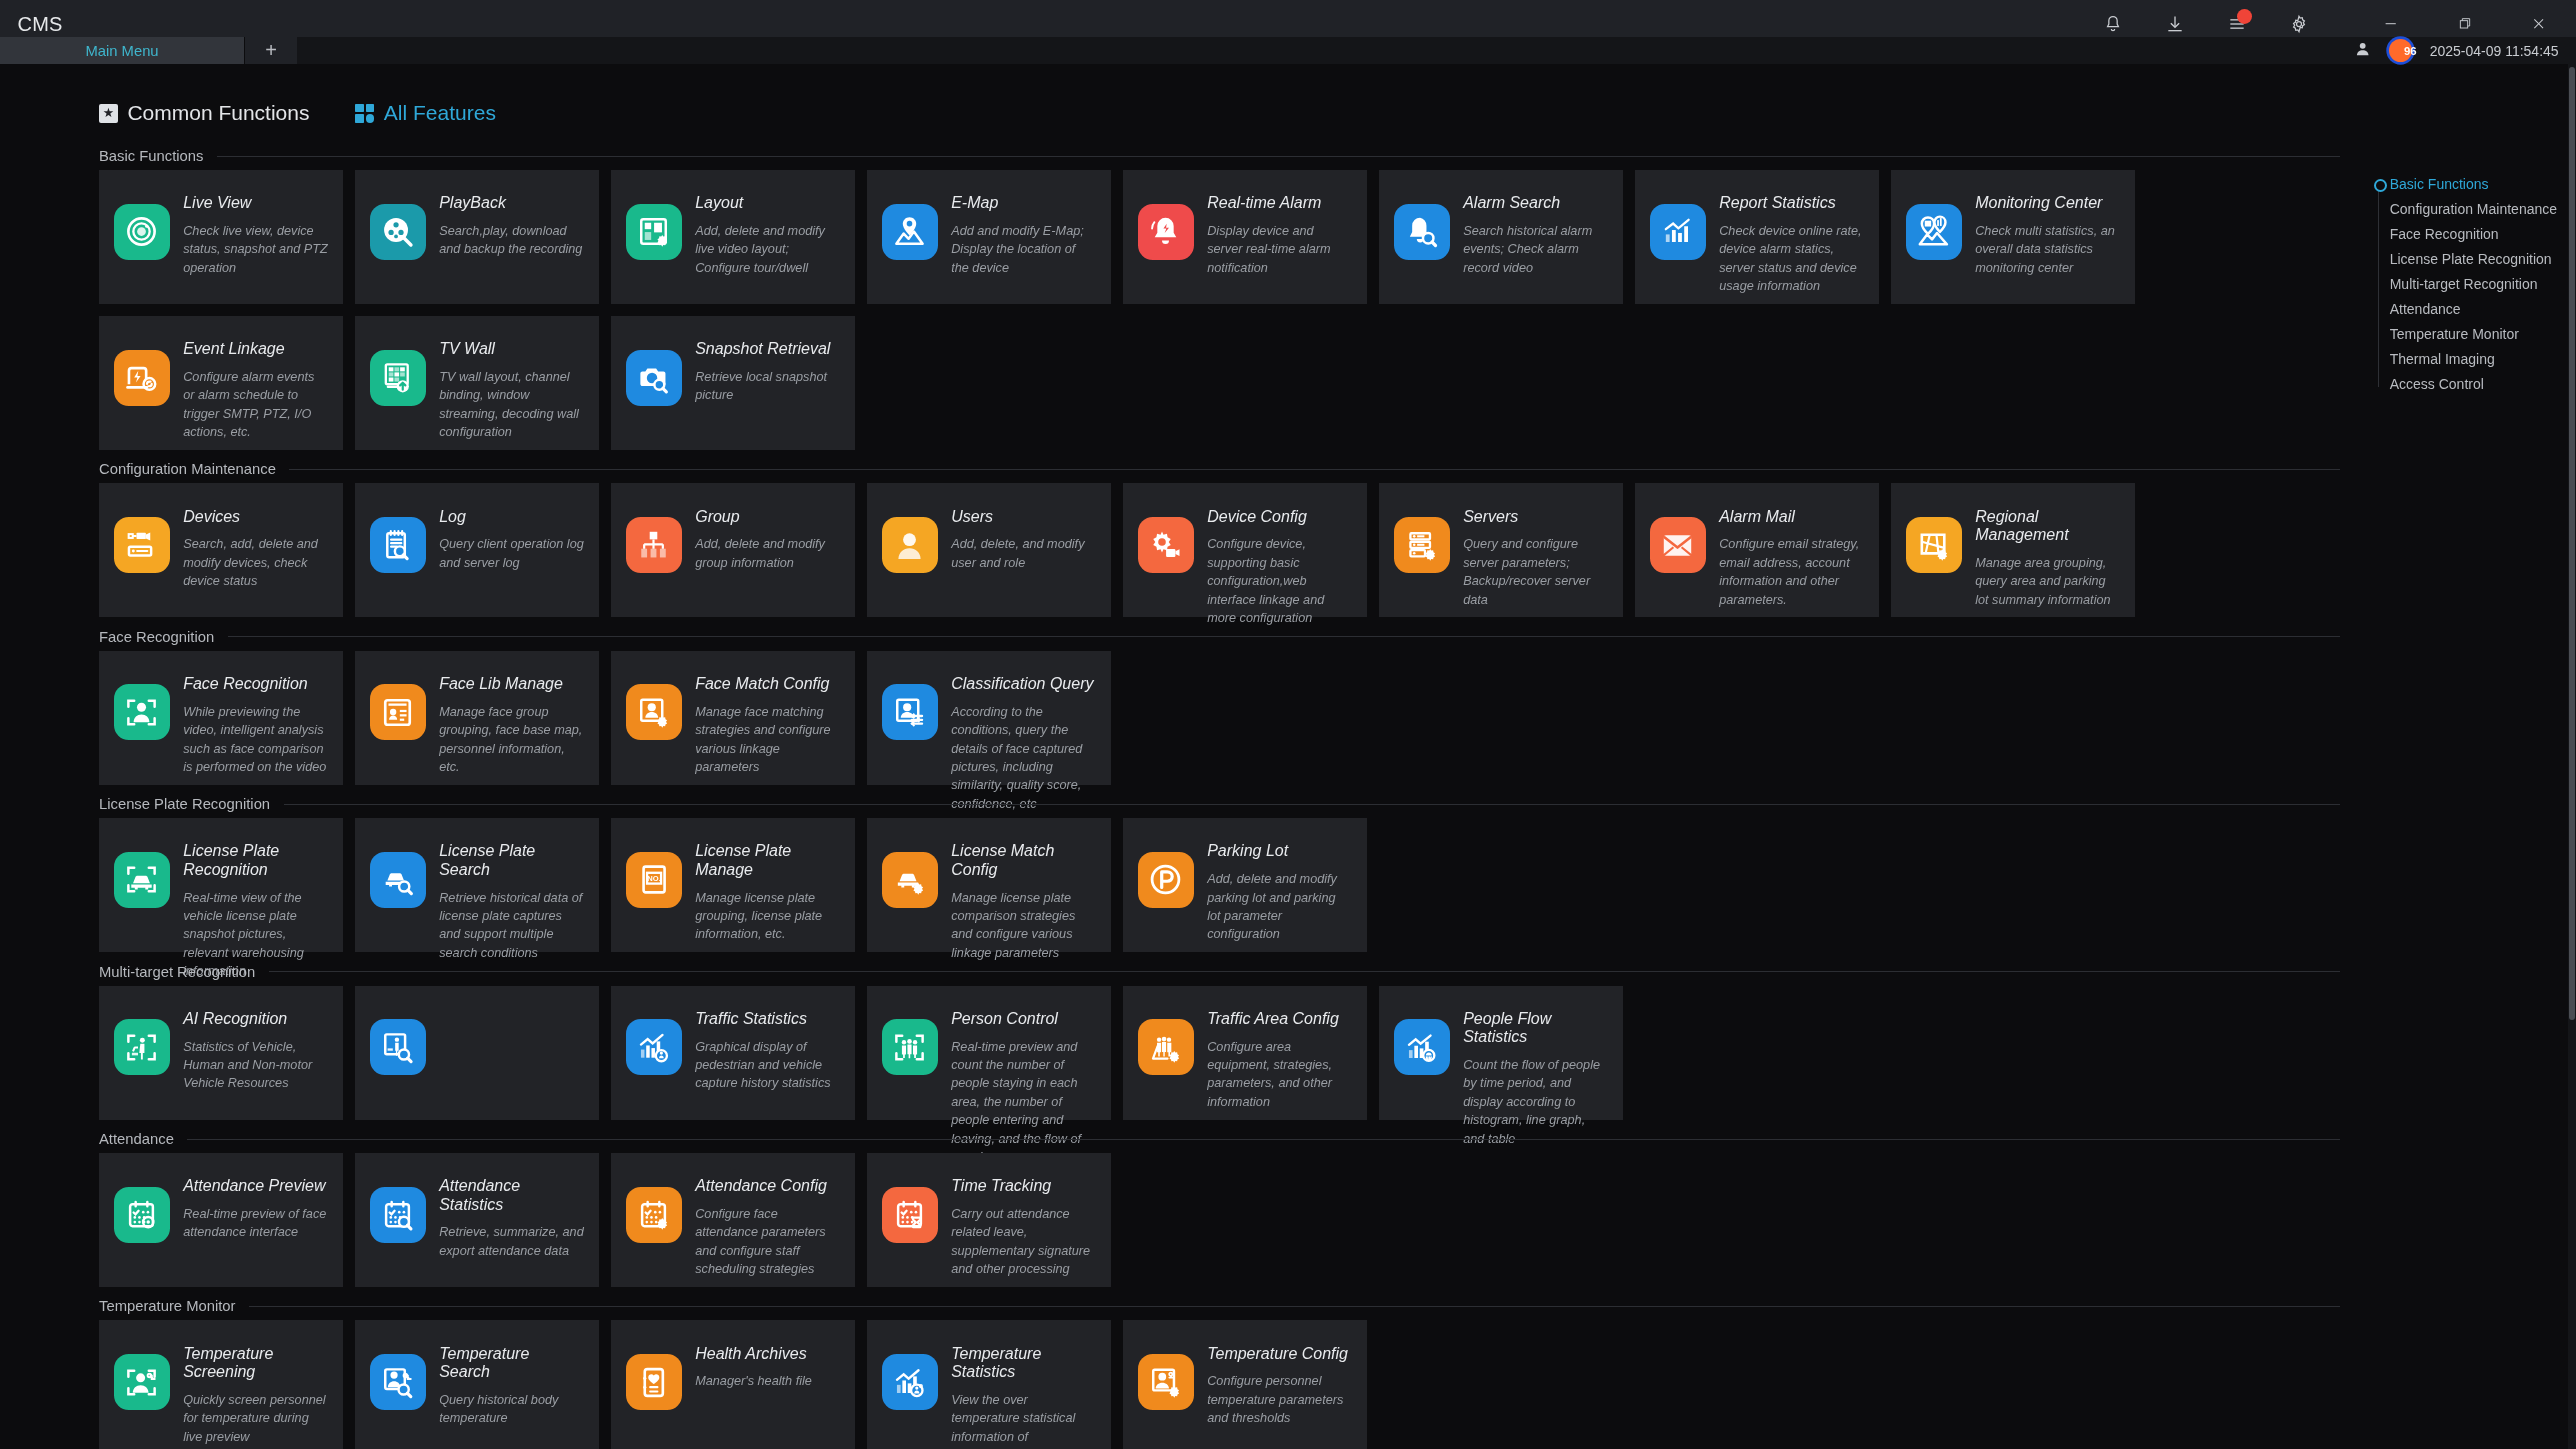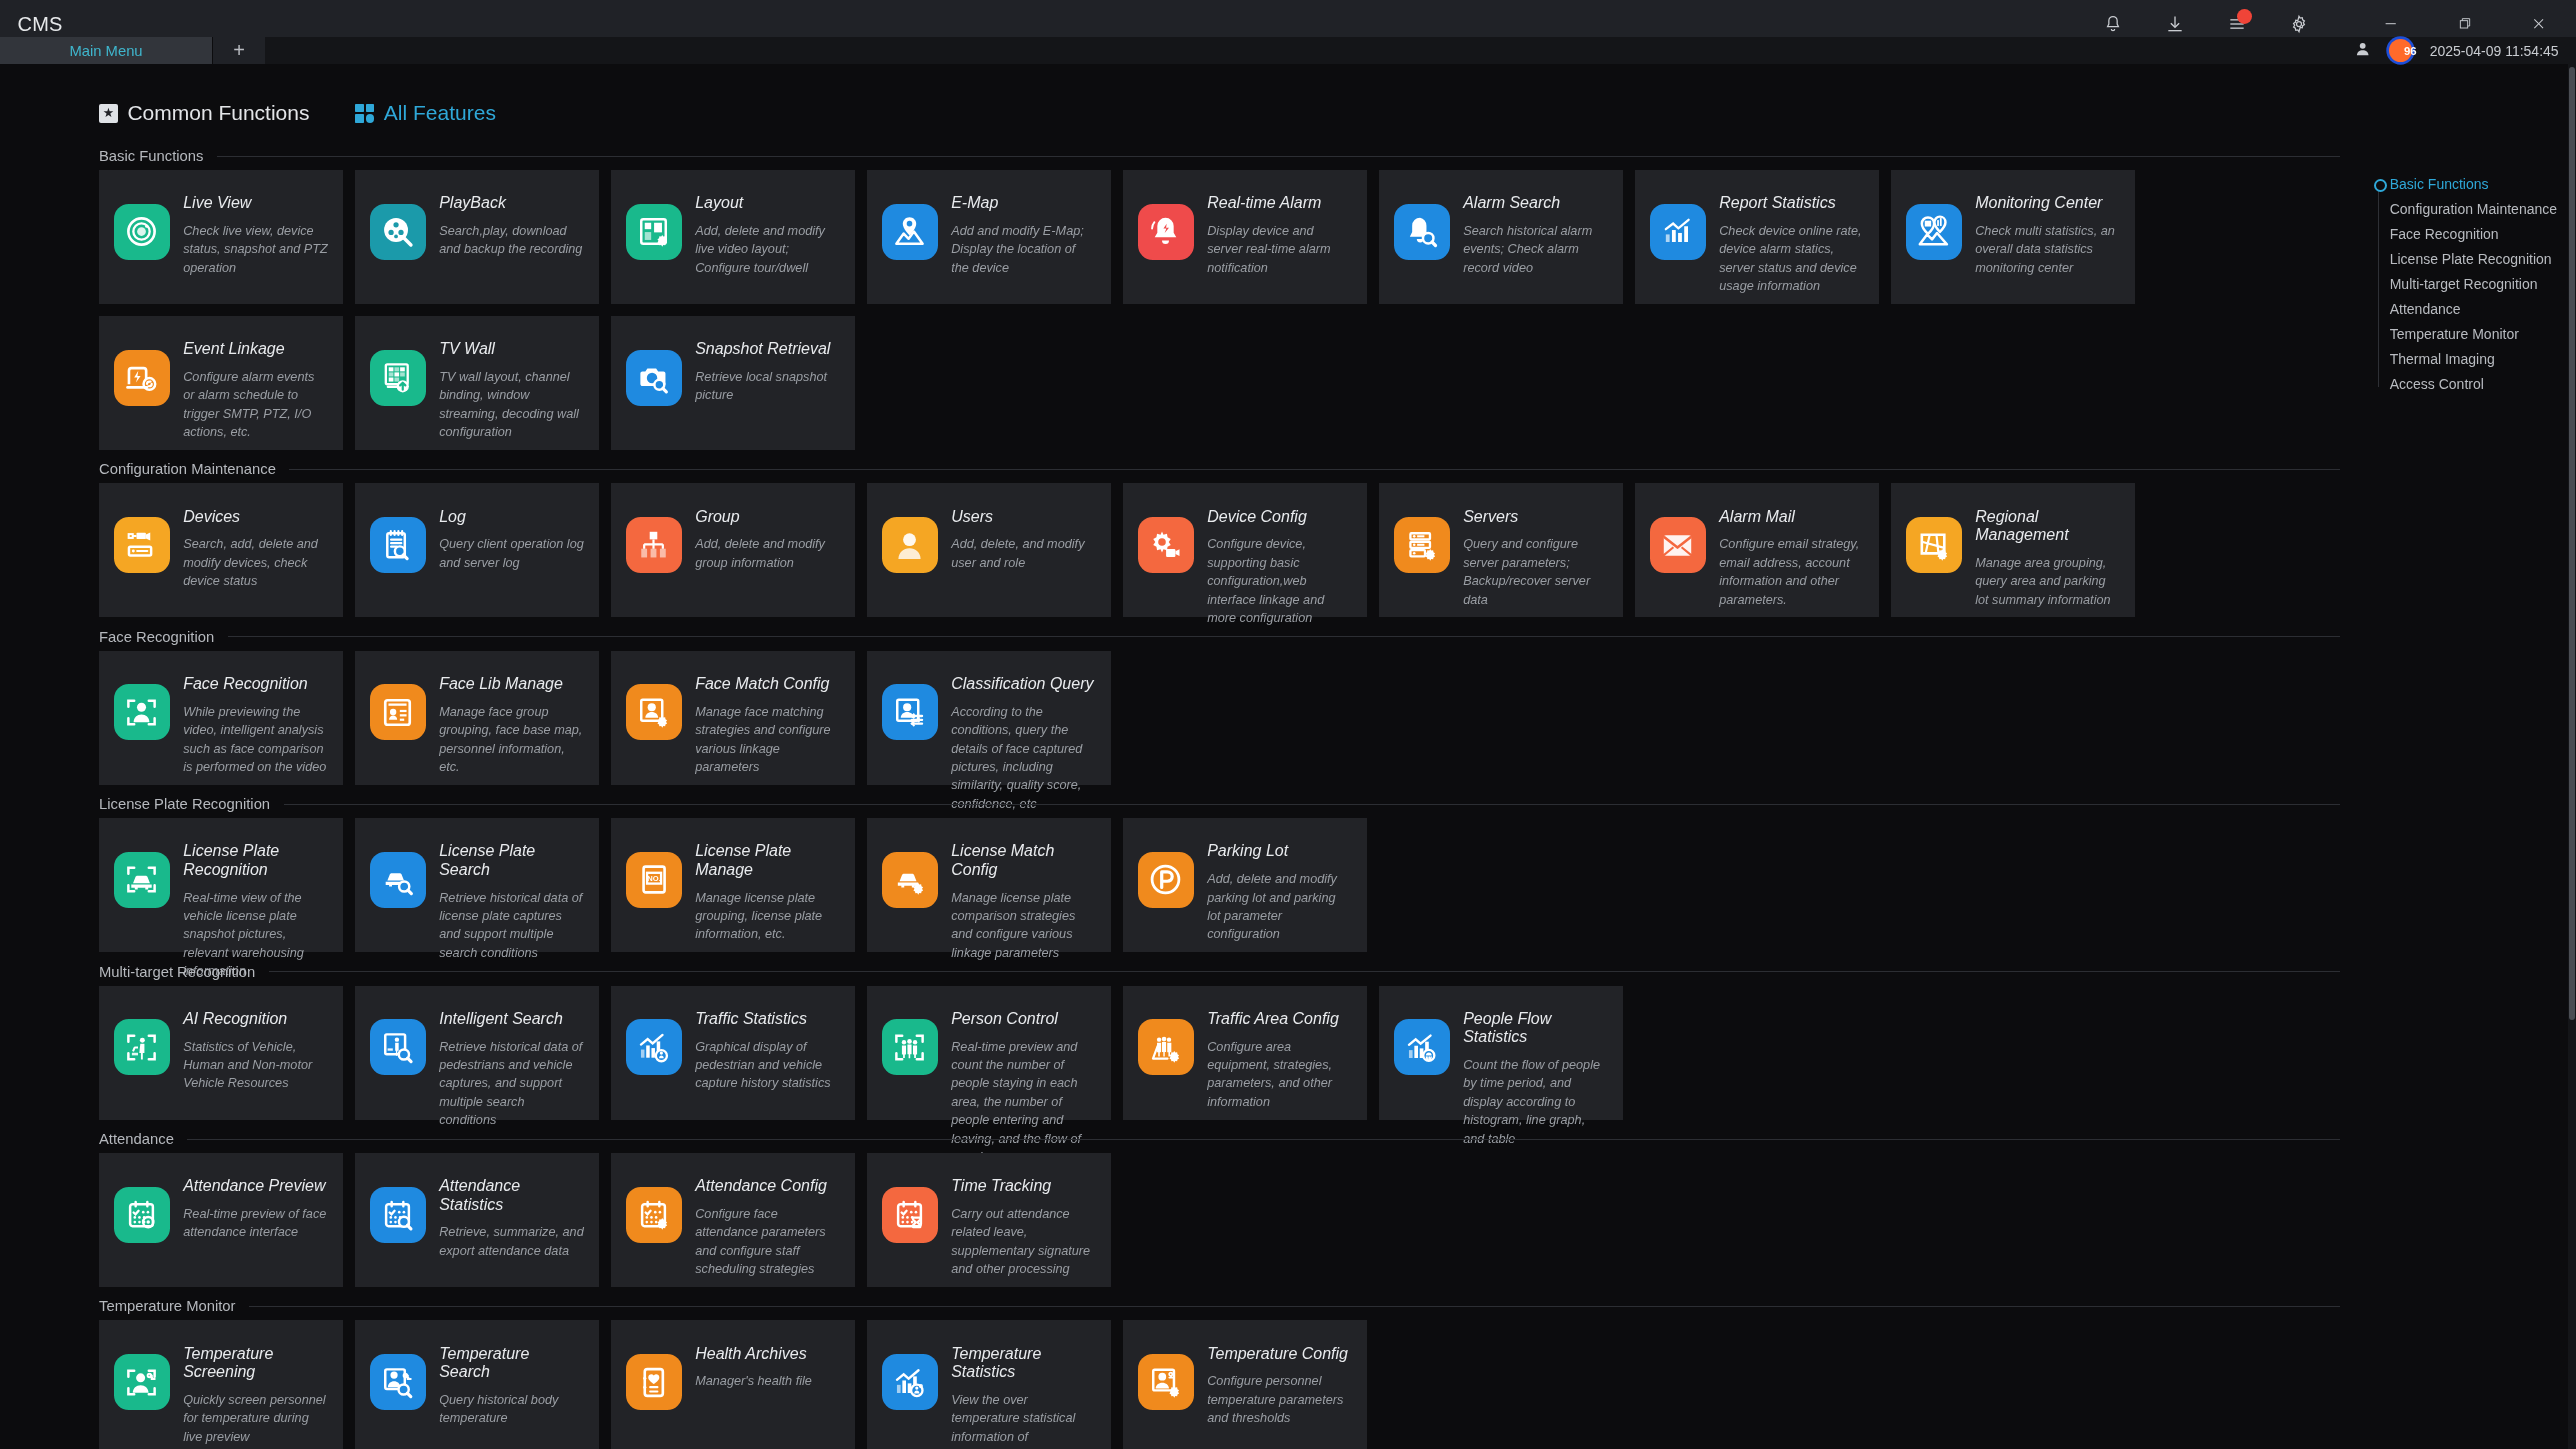--- a/index.html
+++ b/index.html
@@ -34,21 +34,21 @@
   .win-btns { display:flex; align-items:center; margin-left:24px; }
   .win-btn { width:74px; height:48px; display:flex; align-items:center; justify-content:center; cursor:pointer; }
 
   
   .tabstrip {
     position:absolute; top:37px; left:0; width:2576px; height:27px;
     background:#141518;
     display:flex; align-items:stretch;
   }
   .tab {
-    width:213px; height:27px; background:#32353b;
+    width:245px; height:27px; background:#32353b;
     display:flex; align-items:center; justify-content:center;
     font-size:14.8px; color:#3fb6cd; cursor:pointer;
     border-right:0.7px solid #0c0c0e;
   }
   .tab-add {
     width:52px; height:27px; background:#202227;
     display:flex; align-items:center; justify-content:center;
     font-size:20px; color:#b9bcc1; cursor:pointer;
   }
   .status-right {
@@ -701,24 +701,20 @@
           <div class="tile" style="background: rgb(31, 138, 224);">
             <svg width="35" height="35" viewBox="0 0 24 24" fill="#fff">
               <rect x="3.6" y="3" width="13.6" height="13.6" rx="1" fill="none" stroke="#fff" stroke-width="1.7"></rect>
               <circle cx="11.6" cy="6.6" r="1.5"></circle>
               <path d="M10.4 8.8h2.4v5.4h-.9v3.4h-1v-3.4h-.5z"></path>
               <path d="M5.2 12.6h3.6v1.6H5.2z" opacity=".9"></path>
               <circle cx="16.4" cy="16.8" r="3.5" fill="#1f8ae0" stroke="#fff" stroke-width="1.7"></circle>
               <path d="M18.9 19.3l2.4 2.4" stroke="#fff" stroke-width="2.2" stroke-linecap="round"></path>
             </svg>
           </div>
-          <div class="card-body">
-            <div class="card-title">Intelligent Search</div>
-            <div class="card-desc">Retrieve historical data of pedestrians and vehicle captures, and support multiple search conditions</div>
-          </div>
         </div>
         <div class="card">
           <div class="tile" style="background: rgb(31, 138, 224);">
             <svg width="35" height="35" viewBox="0 0 24 24" fill="#fff">
               <rect x="3.4" y="13.4" width="2.4" height="5.6" opacity=".6"></rect>
               <rect x="7" y="10.6" width="2.4" height="8.4"></rect>
               <rect x="10.6" y="12.4" width="2.4" height="6.6"></rect>
               <rect x="14.2" y="7.8" width="2.4" height="11.2"></rect>
               <path d="M3.4 10L8 6.2l3.4 3 6.8-5.8" fill="none" stroke="#fff" stroke-width="1.6" stroke-linecap="round"></path>
               <circle cx="17.4" cy="17.6" r="3.8" fill="#1f8ae0" stroke="#fff" stroke-width="1.6"></circle>

